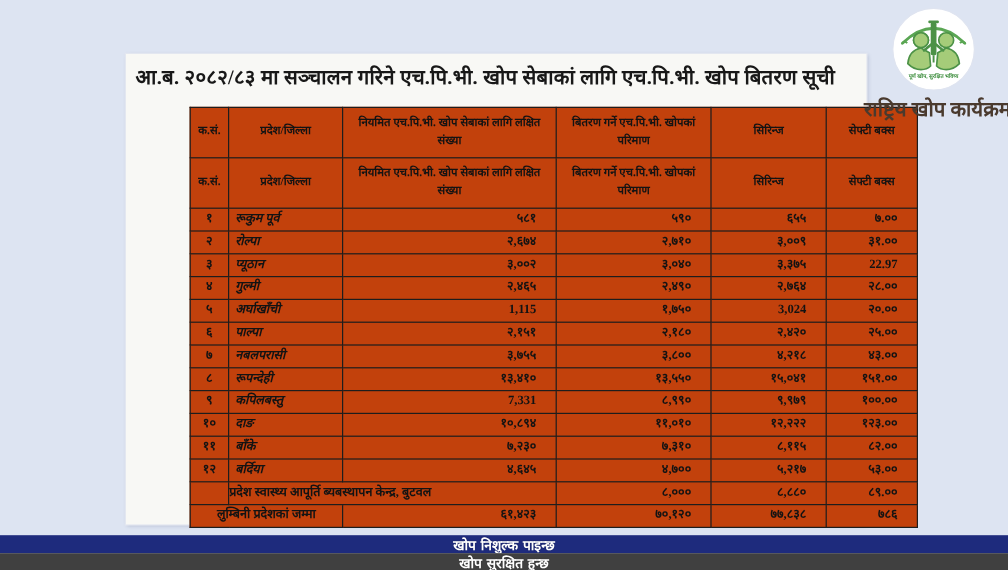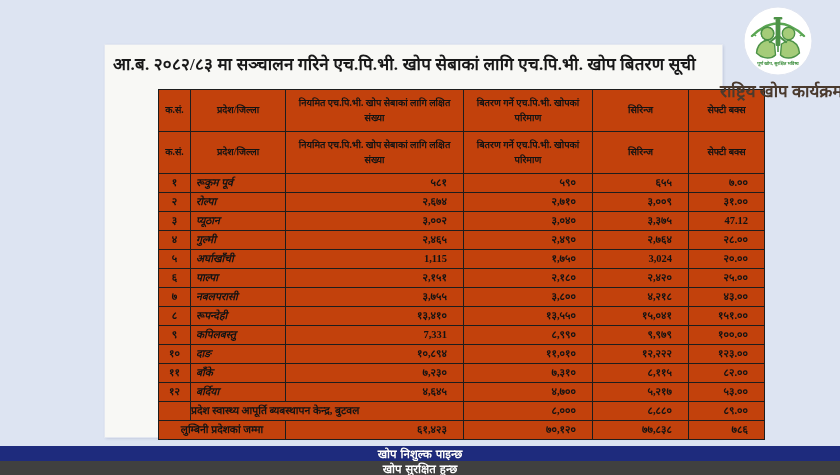--- a/index.html
+++ b/index.html
@@ -112,21 +112,21 @@
           <td class="c-num">२,७१०</td>
           <td class="c-num">३,००९</td>
           <td class="c-num">३१.००</td>
         </tr>
         <tr>
           <td class="c-sn">३</td>
           <td class="c-district">प्यूठान</td>
           <td class="c-num">३,००२</td>
           <td class="c-num">३,०४०</td>
           <td class="c-num">३,३७५</td>
-          <td class="c-num">47.12</td>
+          <td class="c-num">22.97</td>
         </tr>
         <tr>
           <td class="c-sn">४</td>
           <td class="c-district">गुल्मी</td>
           <td class="c-num">२,४६५</td>
           <td class="c-num">२,४९०</td>
           <td class="c-num">२,७६४</td>
           <td class="c-num">२८.००</td>
         </tr>
         <tr>

